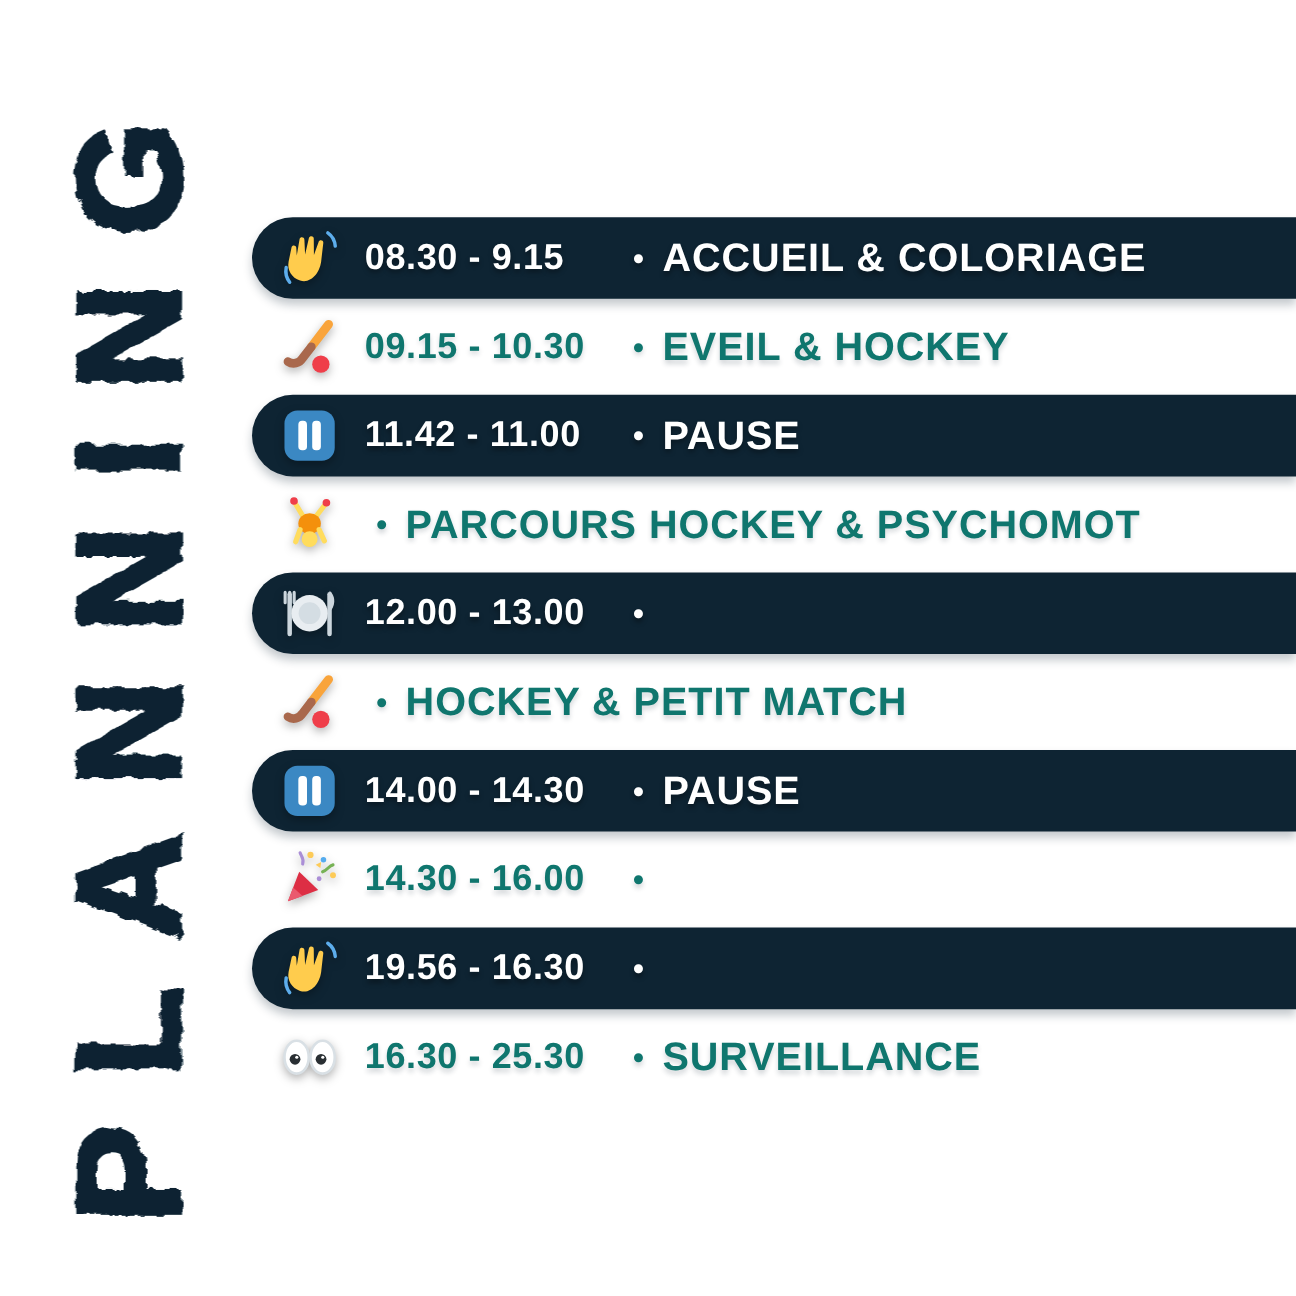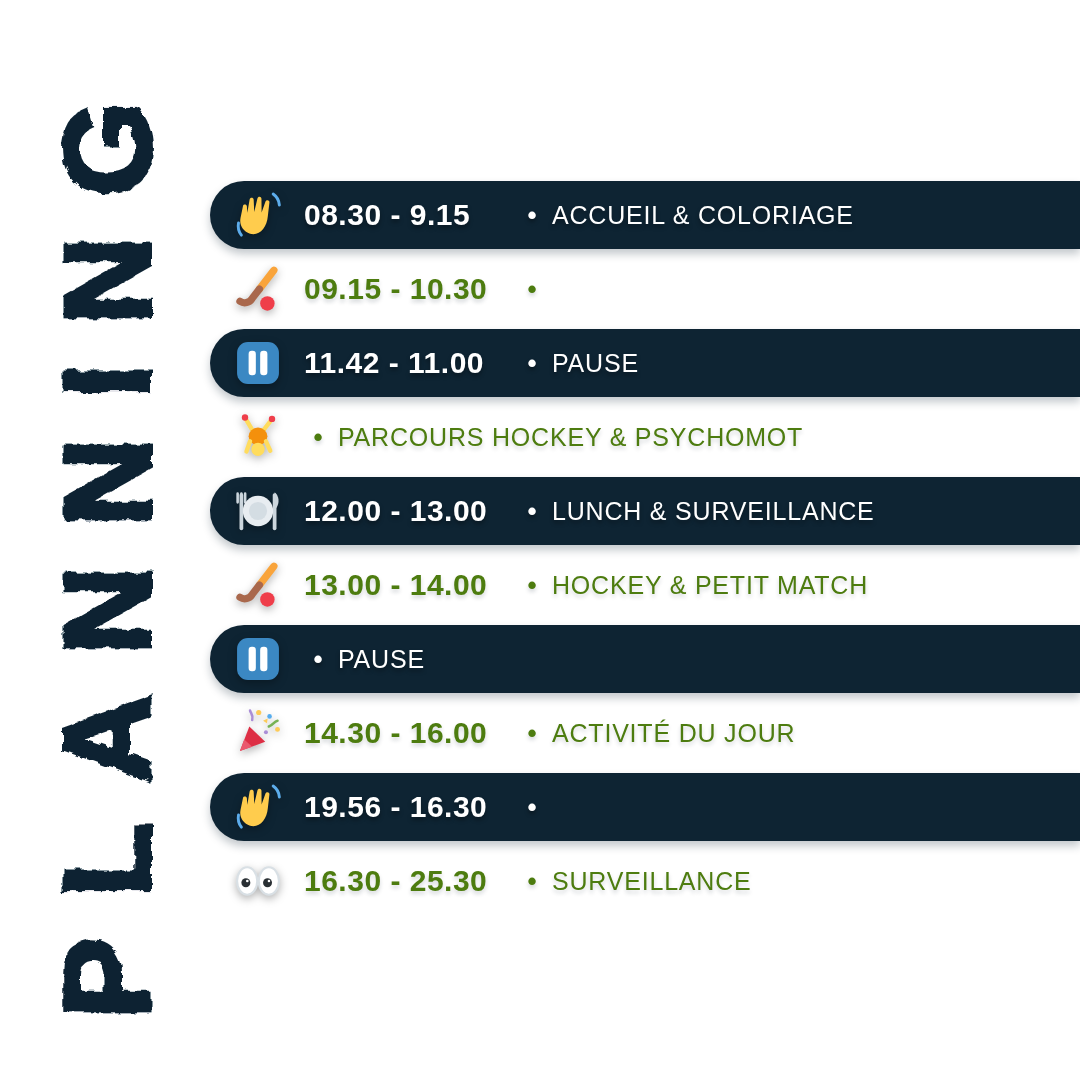--- a/index.html
+++ b/index.html
@@ -50,29 +50,29 @@
     width:214px;
     font-size:30px;font-weight:bold;letter-spacing:0.5px;
     white-space:nowrap;
   }
   .bullet{
     width:28px;text-align:center;
     font-size:26px;font-weight:bold;
   }
   .label{
     margin-left:6px;
-    font-size:25px;font-weight:normal;letter-spacing:0.8px;
+    font-size:33px;font-weight:bold;letter-spacing:0.8px;
     white-space:nowrap;
   }
   .row.dark .time,.row.dark .bullet,.row.dark .label{
     color:#ffffff;
     text-shadow:0 3px 4px rgba(0,0,0,0.35);
   }
   .row.light .time,.row.light .bullet,.row.light .label{
-    color:#4d7c0f;
+    color:#0f766e;
     text-shadow:0 3px 4px rgba(14,36,51,0.18);
   }
 </style>
 </head>
 <body>
 
 <svg id="svg-assets" aria-hidden="true">
   <defs>
     <filter id="roughen" x="-10%" y="-10%" width="120%" height="120%">
       <feTurbulence type="fractalNoise" baseFrequency="0.09" numOctaves="3" seed="7" result="n"></feTurbulence>
@@ -156,20 +156,21 @@
     </div>
   </div>
 
   <div class="row light">
     <div class="content">
       <svg class="icon" viewBox="0 0 36 36">
           <use href="#i-hockey"></use>
         </svg>
       <span class="time">09.15 - 10.30</span>
       <span class="bullet">•</span>
+      <span class="label">EVEIL &amp; HOCKEY</span>
     </div>
   </div>
 
   <div class="row dark">
     <div class="bar"></div>
     <div class="content">
       <svg class="icon" viewBox="0 0 36 36">
           <use href="#i-pause"></use>
         </svg>
       <span class="time">11.42 - 11.00</span>
@@ -189,54 +190,52 @@
   </div>
 
   <div class="row dark">
     <div class="bar"></div>
     <div class="content">
       <svg class="icon" viewBox="0 0 36 36">
           <use href="#i-plate"></use>
         </svg>
       <span class="time">12.00 - 13.00</span>
       <span class="bullet">•</span>
-      <span class="label">LUNCH &amp; SURVEILLANCE</span>
     </div>
   </div>
 
   <div class="row light">
     <div class="content">
       <svg class="icon" viewBox="0 0 36 36">
           <use href="#i-hockey"></use>
         </svg>
-      <span class="time">13.00 - 14.00</span>
       <span class="bullet">•</span>
       <span class="label">HOCKEY &amp; PETIT MATCH</span>
     </div>
   </div>
 
   <div class="row dark">
     <div class="bar"></div>
     <div class="content">
       <svg class="icon" viewBox="0 0 36 36">
           <use href="#i-pause"></use>
         </svg>
+      <span class="time">14.00 - 14.30</span>
       <span class="bullet">•</span>
       <span class="label">PAUSE</span>
     </div>
   </div>
 
   <div class="row light">
     <div class="content">
       <svg class="icon" viewBox="0 0 36 36">
           <use href="#i-party"></use>
         </svg>
       <span class="time">14.30 - 16.00</span>
       <span class="bullet">•</span>
-      <span class="label">ACTIVITÉ DU JOUR</span>
     </div>
   </div>
 
   <div class="row dark">
     <div class="bar"></div>
     <div class="content">
       <svg class="icon" viewBox="0 0 36 36">
           <use href="#i-wave"></use>
         </svg>
       <span class="time">19.56 - 16.30</span>

